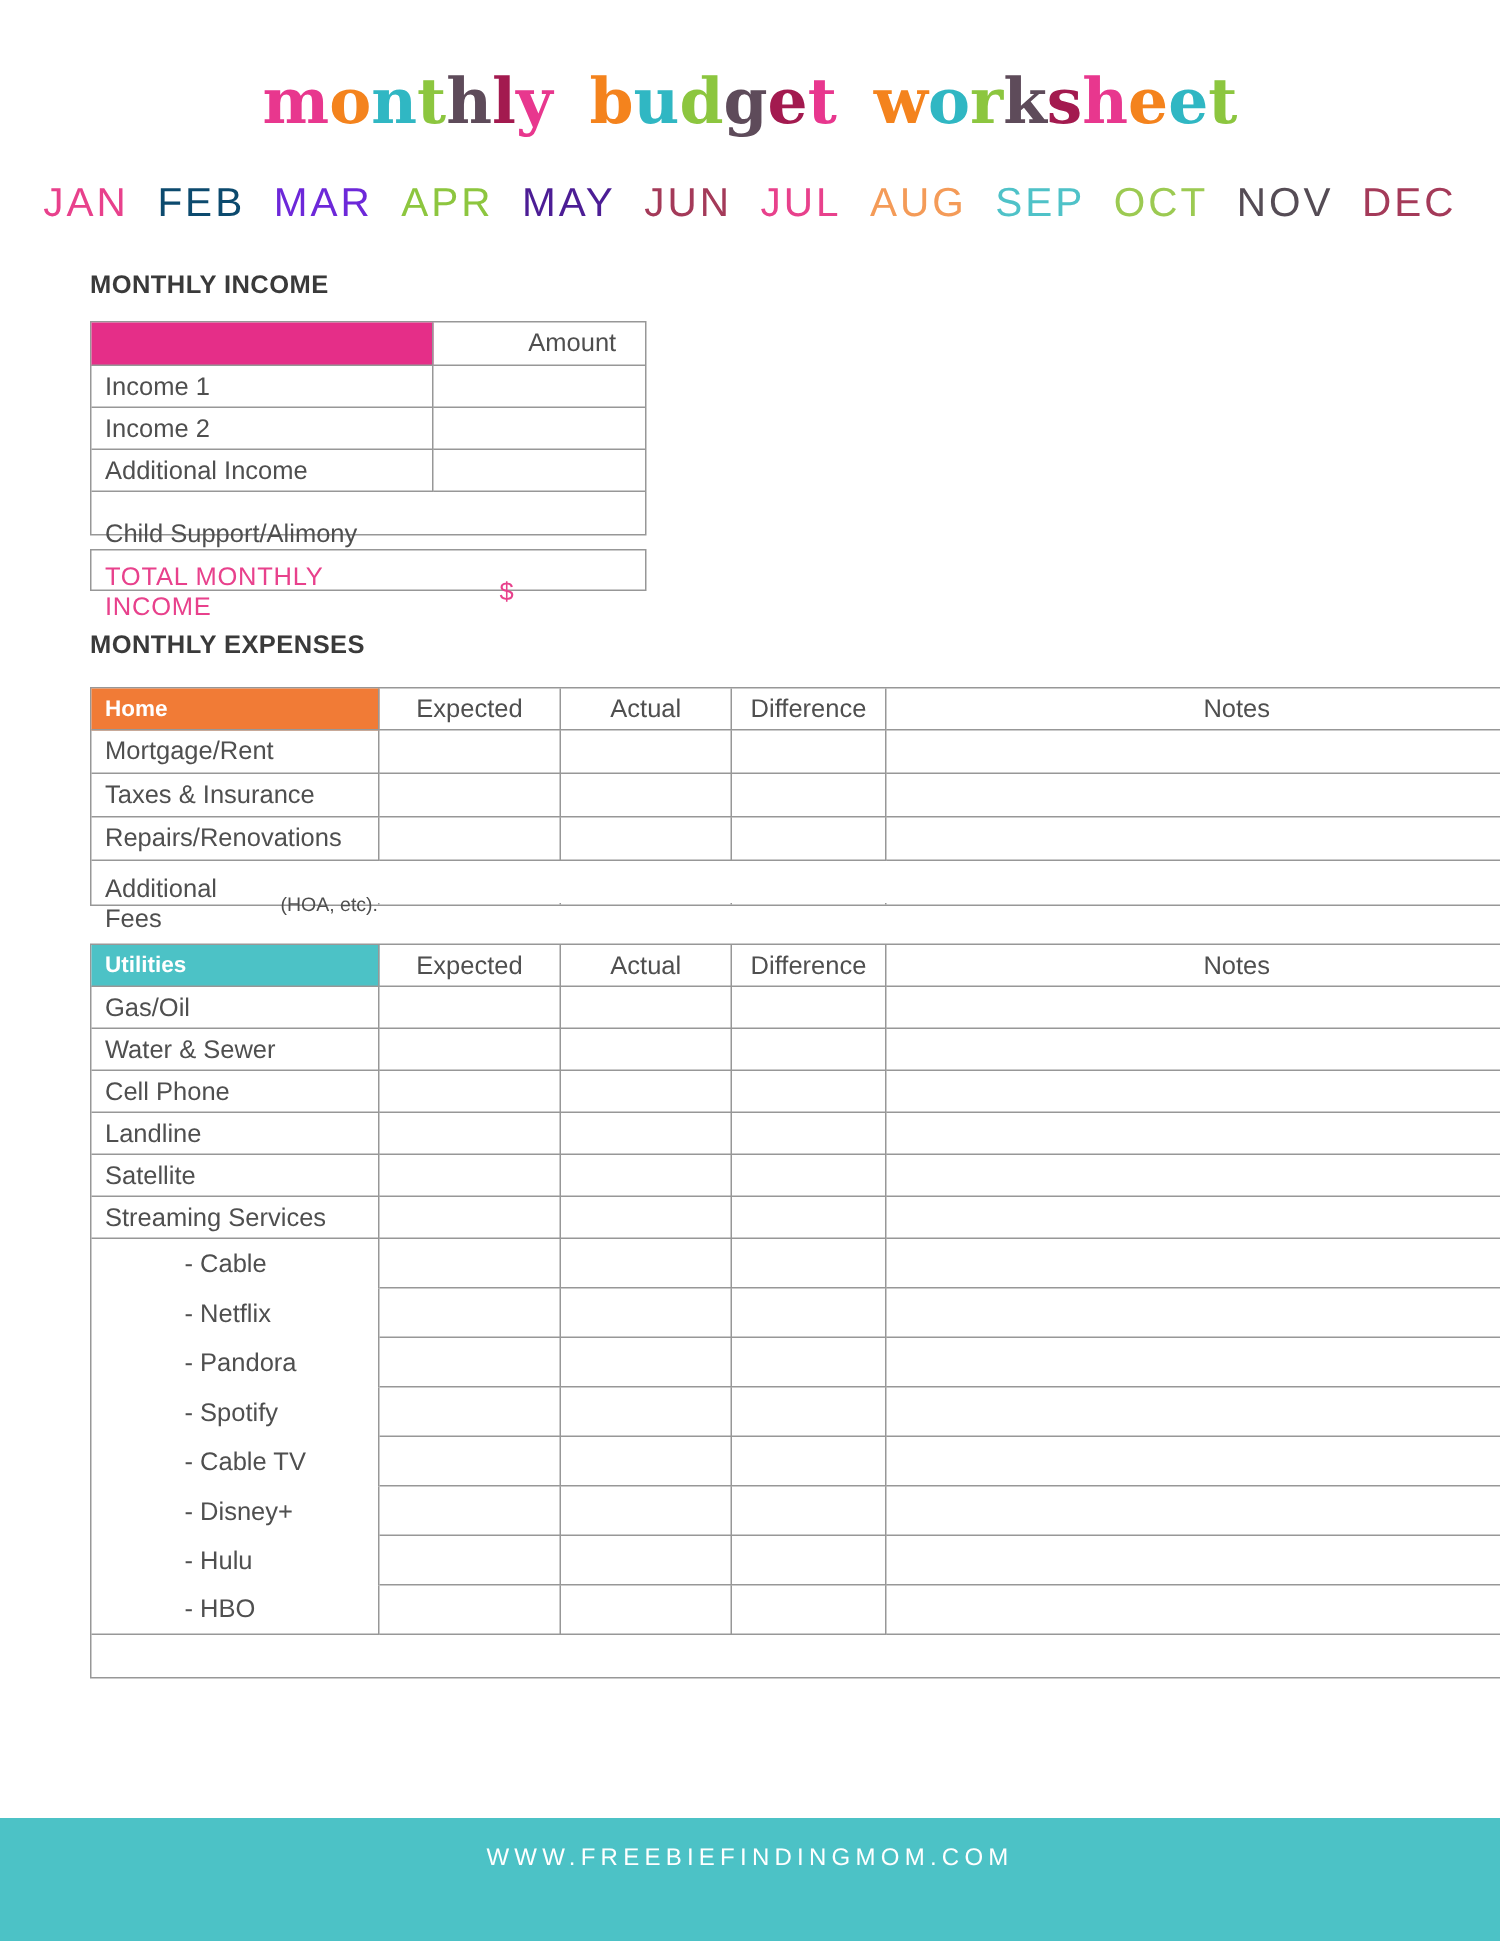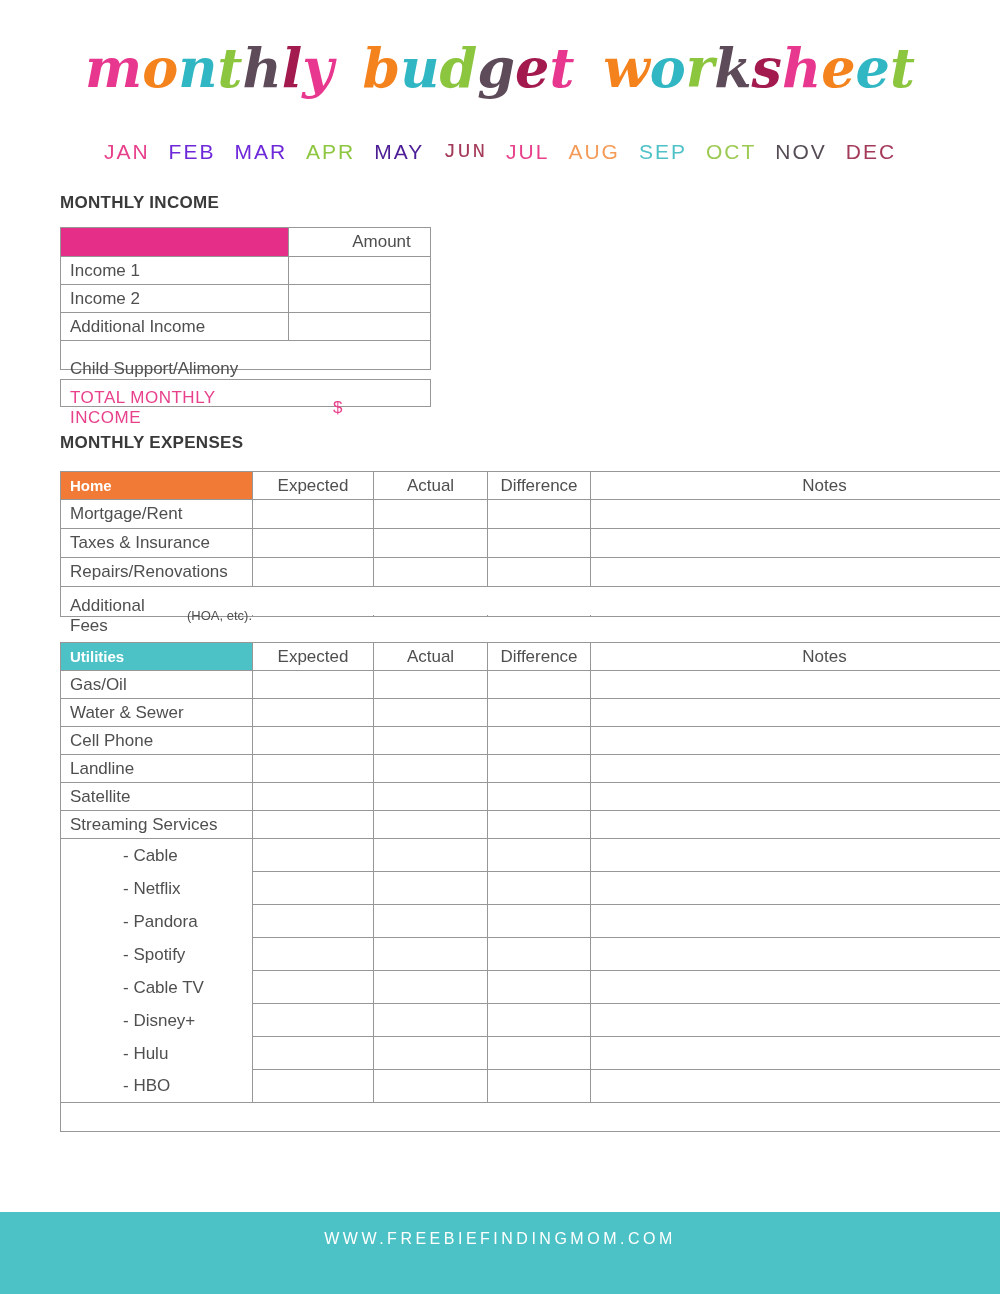--- a/index.html
+++ b/index.html
@@ -8,25 +8,25 @@
     font-family:"Liberation Sans",sans-serif;overflow:hidden;
   }
   :root{
     --line:#979797;
     --label:#4f4f4f;
     --heading:#3a3a3a;
   }
   .title{
     margin-top:36px;text-align:center;
     font-family:"DejaVu Serif",serif;font-weight:700;
-    font-size:54px;line-height:64px;letter-spacing:0px;word-spacing:10px;font-style:italic;
+    font-size:42px;line-height:64px;letter-spacing:0px;word-spacing:10px;
   }
   .months{
-    margin-top:40px;display:flex;justify-content:center;gap:19px;
-    font-size:21px;letter-spacing:2px;font-weight:400;
+    margin-top:20px;display:flex;justify-content:center;gap:19px;
+    font-size:27px;letter-spacing:2px;font-weight:400;
   }
   .section-heading{
     margin-left:60px;font-size:17px;font-weight:700;color:var(--heading);
     letter-spacing:.3px;
   }
   .h-income{margin-top:29px;}
   .h-expenses{margin-top:26px;}
 
   .tbl{margin-left:60px;border:1px solid var(--line);box-sizing:border-box;background:#fff;}
   .row{display:flex;}
@@ -80,25 +80,25 @@
 </style>
 </head>
 <body>
 
 <div class="page">
 
   <div class="title"><span style="color: rgb(232, 55, 142);">m</span><span style="color: rgb(244, 131, 29);">o</span><span style="color: rgb(48, 183, 195);">n</span><span style="color: rgb(140, 198, 63);">t</span><span style="color: rgb(94, 75, 90);">h</span><span style="color: rgb(163, 26, 79);">l</span><span style="color: rgb(232, 55, 142);">y</span><span>&nbsp;</span><span style="color: rgb(244, 131, 29);">b</span><span style="color: rgb(48, 183, 195);">u</span><span style="color: rgb(140, 198, 63);">d</span><span style="color: rgb(94, 75, 90);">g</span><span style="color: rgb(163, 26, 79);">e</span><span style="color: rgb(232, 55, 142);">t</span><span>&nbsp;</span><span style="color: rgb(244, 131, 29);">w</span><span style="color: rgb(48, 183, 195);">o</span><span style="color: rgb(140, 198, 63);">r</span><span style="color: rgb(94, 75, 90);">k</span><span style="color: rgb(163, 26, 79);">s</span><span style="color: rgb(232, 55, 142);">h</span><span style="color: rgb(244, 131, 29);">e</span><span style="color: rgb(48, 183, 195);">e</span><span style="color: rgb(140, 198, 63);">t</span></div>
 
   <div class="months">
       <span class="month" style="color: rgb(232, 65, 140);">JAN</span>
-      <span class="month" style="color: #6d28d9;">FEB</span>
+      <span class="month" style="color: #0c4a6e;">FEB</span>
       <span class="month" style="color: #6d28d9;">MAR</span>
       <span class="month" style="color: rgb(141, 198, 63);">APR</span>
       <span class="month" style="color: #4c1d95;">MAY</span>
-      <span class="month" style="color: rgb(164, 58, 89); font-family: Liberation Mono, monospace;">JUN</span>
+      <span class="month" style="color: rgb(164, 58, 89);">JUN</span>
       <span class="month" style="color: rgb(232, 65, 140);">JUL</span>
       <span class="month" style="color: rgb(244, 155, 88);">AUG</span>
       <span class="month" style="color: rgb(79, 194, 200);">SEP</span>
       <span class="month" style="color: rgb(156, 202, 82);">OCT</span>
       <span class="month" style="color: rgb(85, 76, 85);">NOV</span>
       <span class="month" style="color: rgb(164, 58, 89);">DEC</span>
     </div>
 
   <div class="section-heading h-income">MONTHLY INCOME</div>
 

